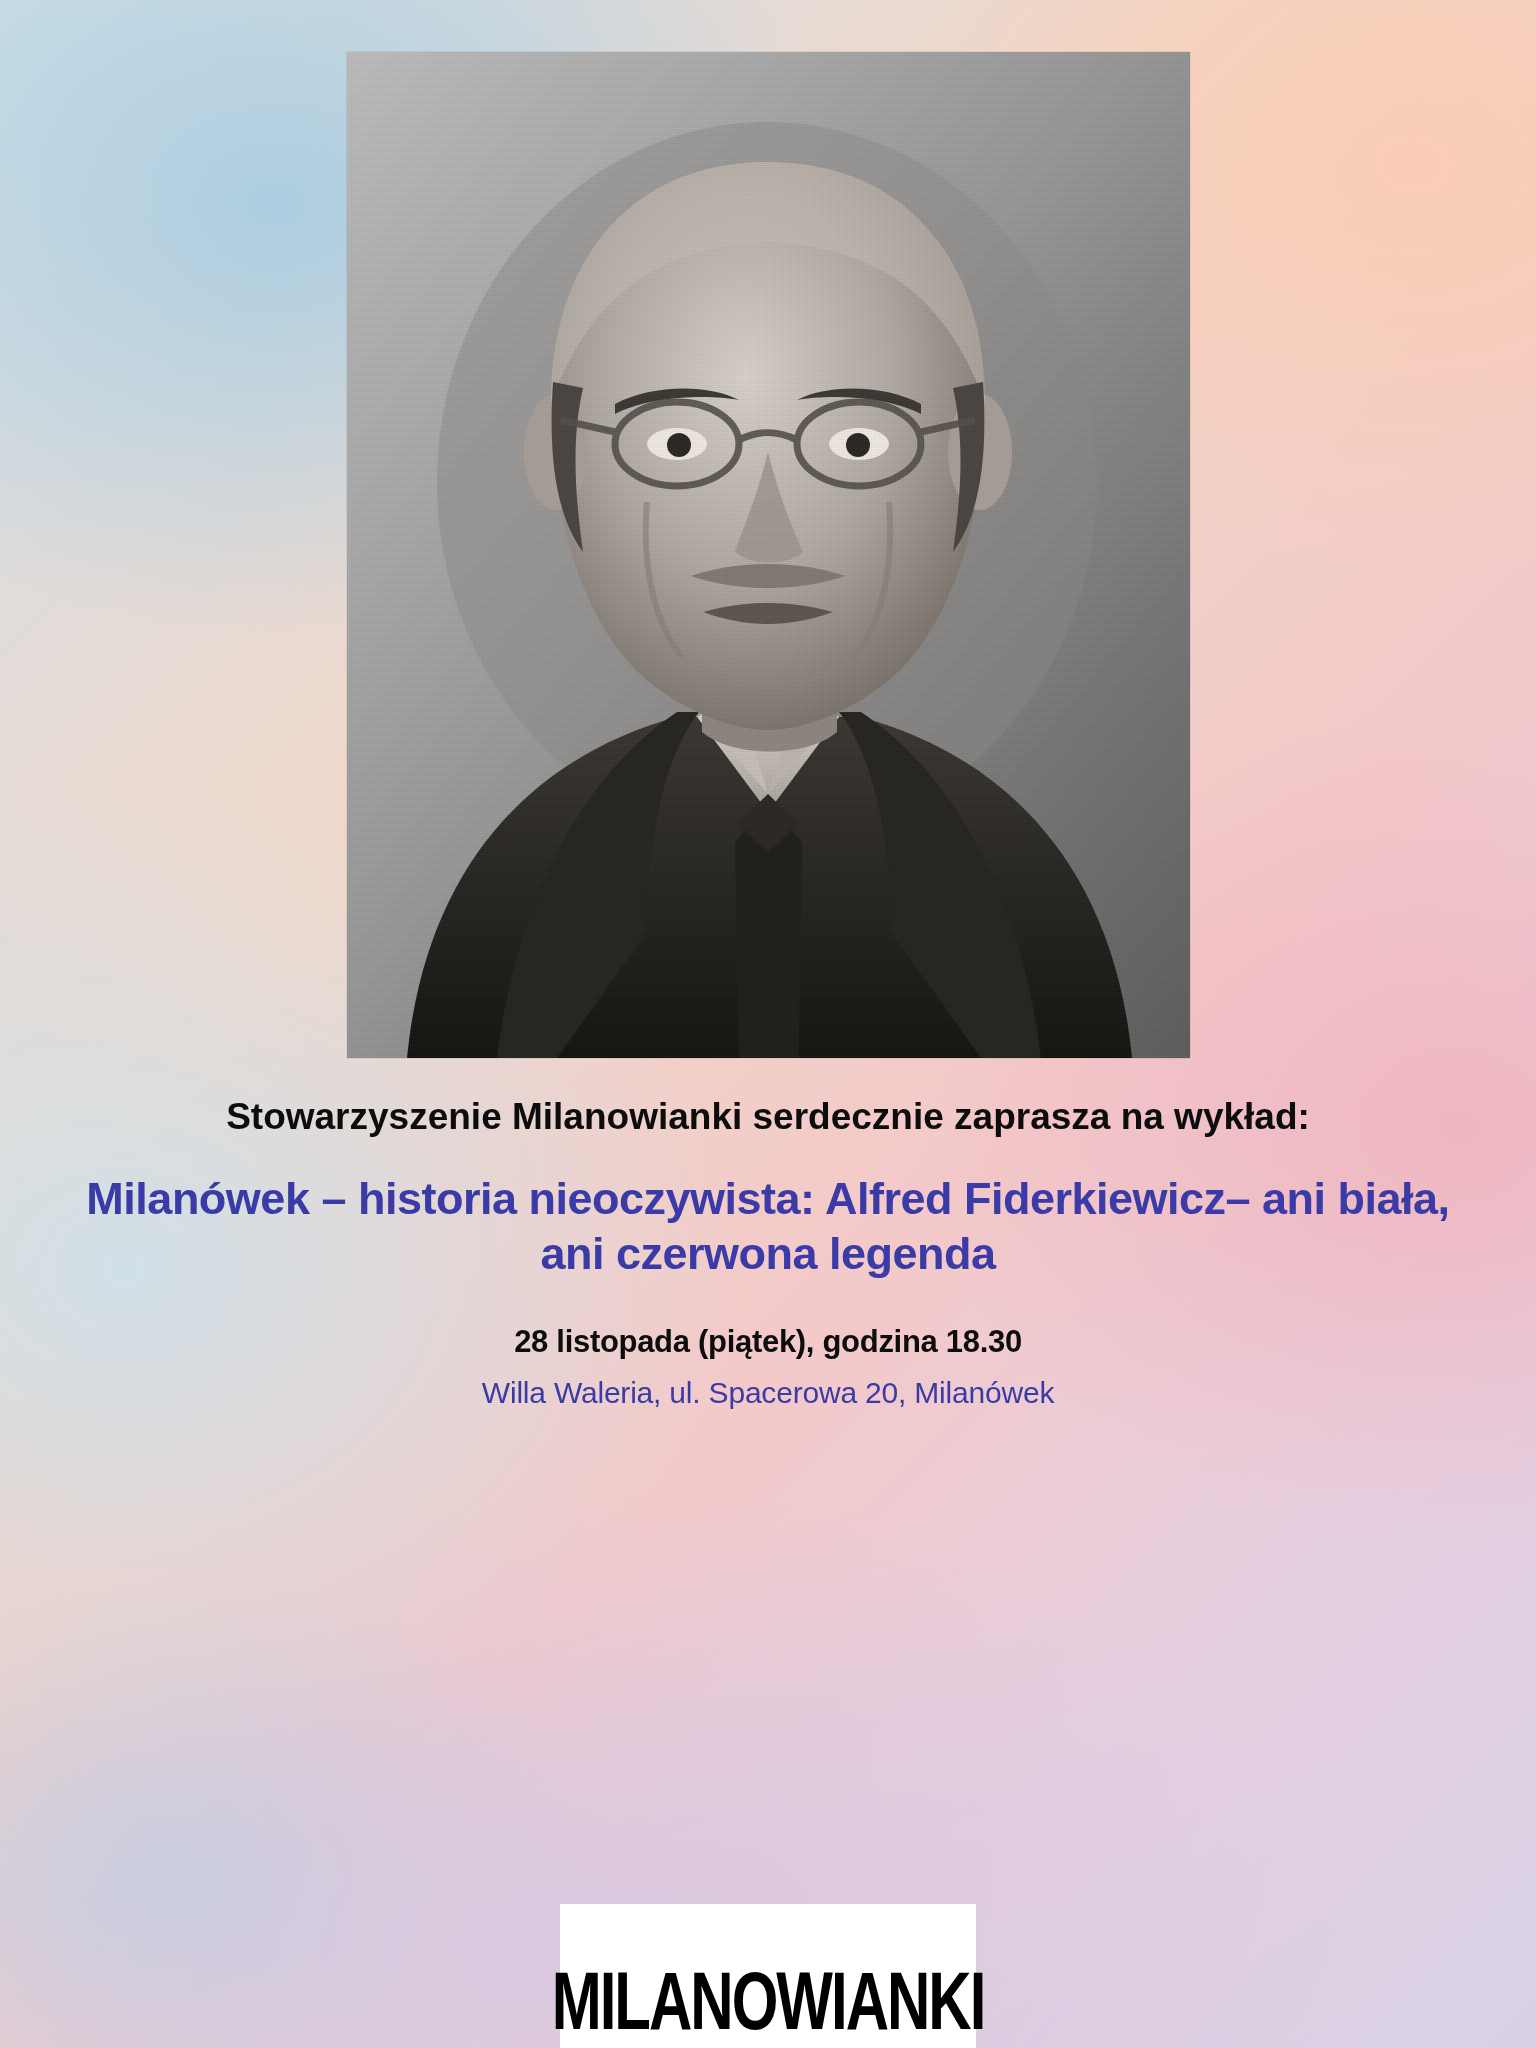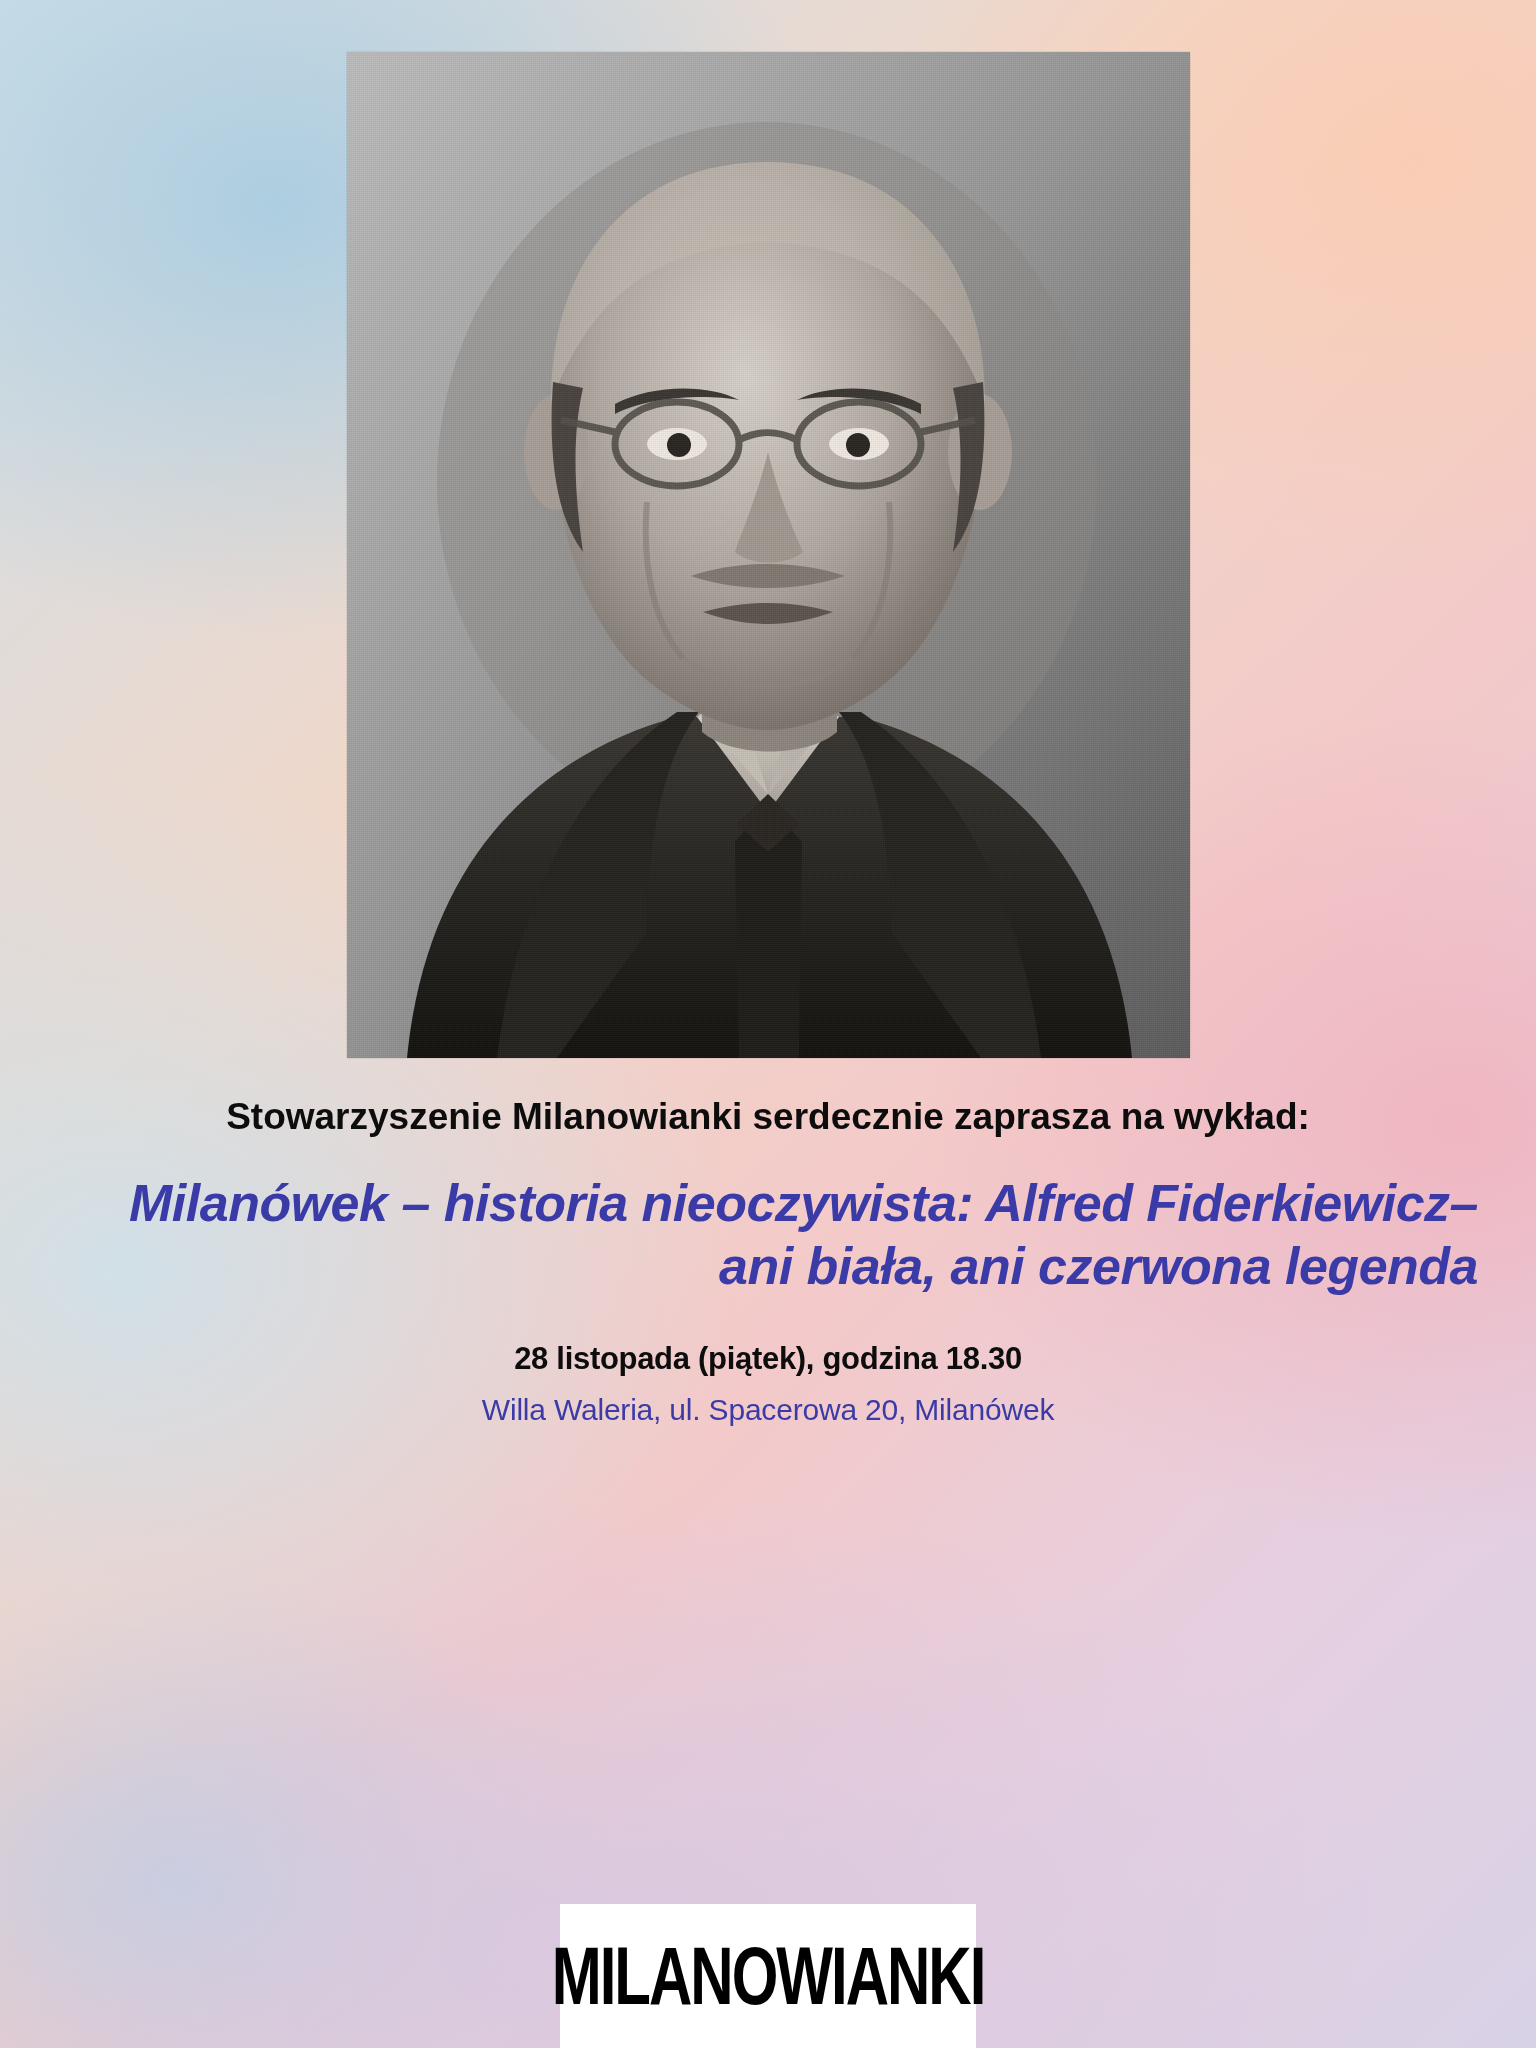--- a/index.html
+++ b/index.html
@@ -70,28 +70,27 @@
     font-size: 37px;
     font-weight: bold;
     color: #0d0d0d;
     text-align: center;
     line-height: 1.35;
     max-width: 1300px;
   }
 
   .lecture-title {
     margin-top: 30px;
-    font-size: 52px;
+    font-size: 45px;
     font-weight: bold;
     color: #3b3ba8;
-    text-align: right;
+    text-align: center;
     line-height: 1.22;
     max-width: 1420px;
     letter-spacing: -0.5px;
-    font-style: italic;
   }
 
   .datetime {
     margin-top: 42px;
     font-size: 31px;
     font-weight: bold;
     color: #0d0d0d;
     text-align: center;
     letter-spacing: -0.3px;
   }
@@ -119,20 +118,21 @@
   .logo-box {
     background: #ffffff;
     display: flex;
     align-items: center;
     justify-content: center;
   }
   .logo-milanowianki {
     width: 392px;
     height: 120px;
     padding: 12px;
+    align-items: flex-end;
   }
   .logo-milanowianki .mw-text {
     font-family: "Liberation Sans", sans-serif;
     font-weight: bold;
     font-size: 60px;
     letter-spacing: -2px;
     color: #000;
     transform: scaleY(1.35);
     white-space: nowrap;
   }

